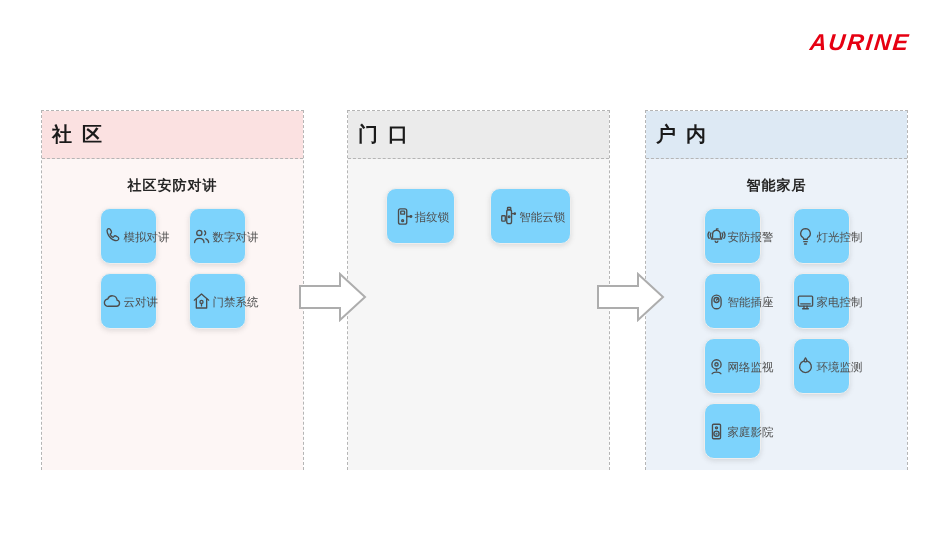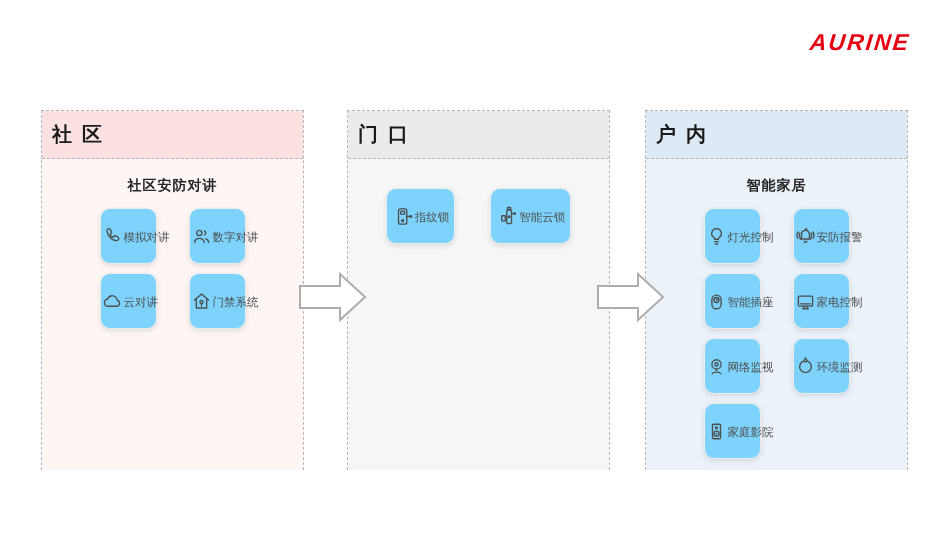--- a/index.html
+++ b/index.html
@@ -160,44 +160,44 @@
   <section class="column col-3">
     <div class="col-header" style="background: rgb(221, 233, 244);">
       <span class="col-title">户内</span>
     </div>
     <div class="col-body" style="background: rgb(236, 242, 249);">
       <div class="col-subtitle">智能家居</div>
       <div class="cards">
           <div class="card">
             <span class="card-icon">
               <svg viewBox="0 0 24 24">
-                <path d="M12 3.8a5 5 0 0 1 2.7 9.2c-.5.3-.7.8-.7 1.3v.6h-4v-.6c0-.5-.2-1-.7-1.3A5 5 0 0 1 12 3.8z"></path>
-                <path d="M10.2 17.4h3.6"></path>
-                <path d="M11 19.8h2"></path>
-              </svg>
-            </span>
-            <span class="card-label">灯光控制</span>
-          </div>
-          <div class="card">
-            <span class="card-icon">
-              <svg viewBox="0 0 24 24">
                 <path d="M12 5.6c-2.7 0-4.1 1.9-4.1 4.5v2.6l-1.3 1.9h10.8l-1.3-1.9v-2.6c0-2.6-1.4-4.5-4.1-4.5z"></path>
                 <path d="M12 5.6V4.1h1.6"></path>
                 <path d="M10.6 16.8c.2.9.7 1.4 1.4 1.4s1.2-.5 1.4-1.4"></path>
                 <path d="M6.2 8.3c-.9 1.4-.9 3.3 0 4.7"></path>
                 <path d="M4.3 7.3c-1.4 2-1.4 4.7 0 6.7"></path>
                 <path d="M17.8 8.3c.9 1.4.9 3.3 0 4.7"></path>
                 <path d="M19.7 7.3c1.4 2 1.4 4.7 0 6.7"></path>
               </svg>
             </span>
             <span class="card-label">安防报警</span>
           </div>
           <div class="card">
             <span class="card-icon">
               <svg viewBox="0 0 24 24">
+                <path d="M12 3.8a5 5 0 0 1 2.7 9.2c-.5.3-.7.8-.7 1.3v.6h-4v-.6c0-.5-.2-1-.7-1.3A5 5 0 0 1 12 3.8z"></path>
+                <path d="M10.2 17.4h3.6"></path>
+                <path d="M11 19.8h2"></path>
+              </svg>
+            </span>
+            <span class="card-label">灯光控制</span>
+          </div>
+          <div class="card">
+            <span class="card-icon">
+              <svg viewBox="0 0 24 24">
                 <rect x="7.2" y="5.4" width="9.6" height="14.2" rx="4.8"></rect>
                 <circle cx="12" cy="10.4" r="2.6"></circle>
                 <path d="M12 10.4l1.1-1.1"></path>
               </svg>
             </span>
             <span class="card-label">智能插座</span>
           </div>
           <div class="card">
             <span class="card-icon">
               <svg viewBox="0 0 24 24">

